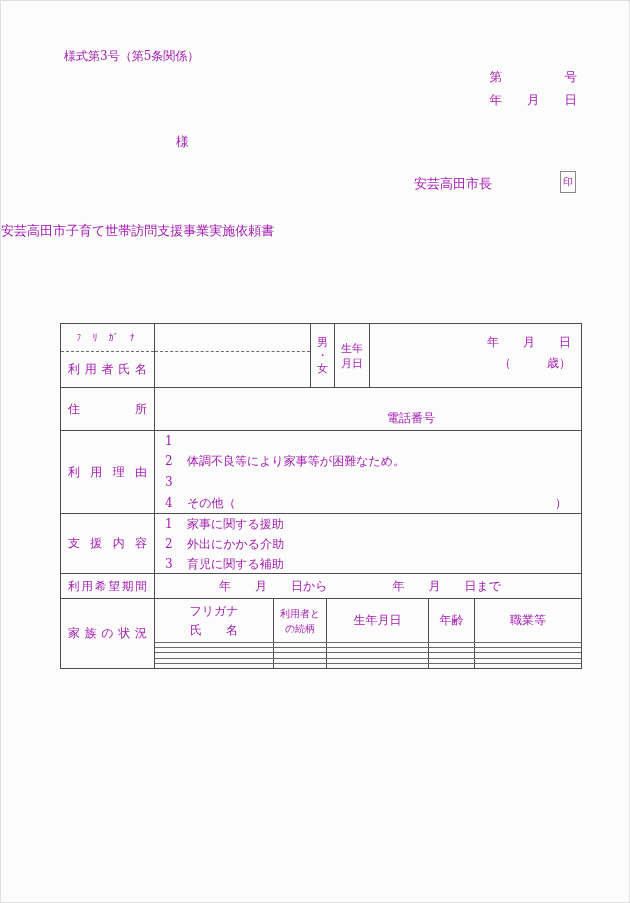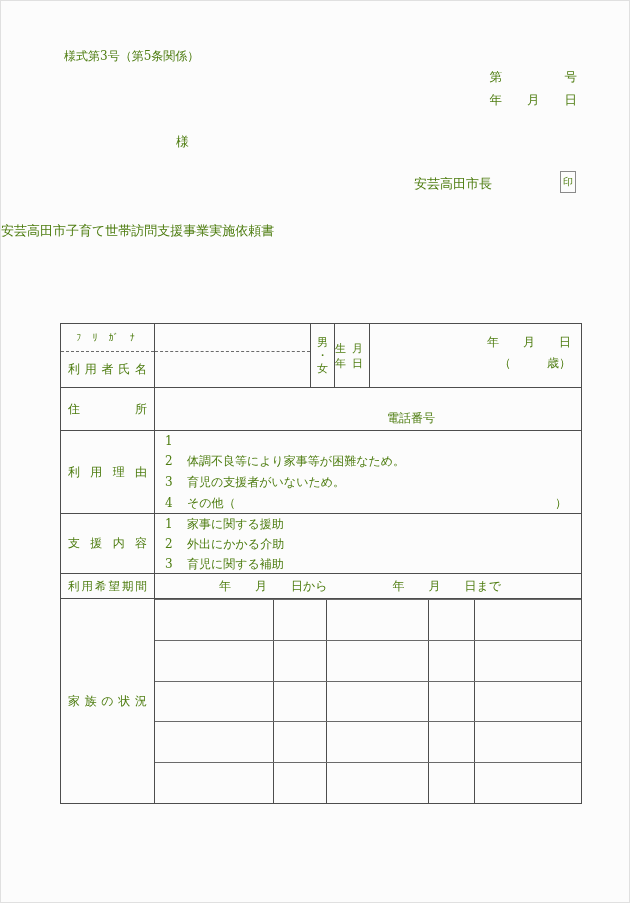--- a/index.html
+++ b/index.html
@@ -4,42 +4,42 @@
 <style>
   * { margin:0; padding:0; box-sizing:border-box; }
   html,body { background:#e9e9e9; }
   .page {
     position:relative;
     width:630px; height:903px;
     margin:0 auto;
     background:#fcfcfc;
     border:1px solid #e0e0e0;
     font-family:"DejaVu Serif","Liberation Serif",serif;
-    color:#4d7c0f;
+    color:#a21caf;
     font-size:12px;
   }
   
   .form-no   { position:absolute; left:63px;  top:47px;  font-size:12px; }
   .doc-no    { position:absolute; right:52px; top:68px;  font-size:12.5px; text-align:right; }
   .doc-date  { position:absolute; right:52px; top:91px;  font-size:12.5px; text-align:right; }
   .addressee { position:absolute; left:175px; top:132px; font-size:13px; }
   .mayor     { position:absolute; left:413px; top:174px; font-size:13px; }
   .seal-box  {
     position:absolute; left:559px; top:170px;
     width:16px; height:22px;
     border:1px solid #8a8a8a;
     font-size:10px; line-height:20px; text-align:center;
   }
   .doc-title { position:absolute; left:0; top:221px; width:100%; font-size:13px; }
   .para      { position:absolute; left:48px; top:257px; width:537px; font-size:12px; line-height:23px; text-align:justify; }
 
   
   .form-table {
     position:absolute; left:59px; top:322px;
-    width:522px; height:481px;
+    width:522px; height:346px;
     border:1px solid #4d4d4d;
     display:flex; flex-direction:column;
   }
   .row { display:flex; width:100%; }
   .row + .row { border-top:1px solid #4d4d4d; }
   .cell { border-right:1px solid #4d4d4d; }
   .cell:last-child, .nob { border-right:none; }
   .lab {
     width:94px; flex:0 0 94px;
     display:flex; flex-direction:column; justify-content:center;
@@ -58,21 +58,21 @@
   .namelab-part { flex:1; display:flex; align-items:center; padding:0 7px; }
   .namelab-part .jc { width:100%; }
   .name-cell { flex:0 0 156px; display:flex; flex-direction:column; }
   .name-cell .furi-space { height:28px; border-bottom:1px dashed #6b6b6b; }
   .gender-cell {
     flex:0 0 24px; display:flex; flex-direction:column;
     align-items:center; justify-content:center;
     font-size:11px; line-height:13px;
   }
   .birthlab-cell {
-    flex:0 0 35px; display:flex; flex-direction:row;
+    flex:0 0 35px; display:flex; flex-direction:column;
     align-items:center; justify-content:center;
     font-size:11px; line-height:15px;
   }
   .birthval-cell { flex:1; text-align:right; padding:8px 10px 0 0; line-height:21px; }
 
   
   .r2 { height:43px; }
   .addr-val { flex:1; position:relative; padding:4px 8px; }
   .phone-label { position:absolute; left:232px; bottom:3px; }
 
@@ -180,21 +180,20 @@
       <div class="cell list-cell nob">
         <div class="li">
           <span class="num">1</span>
         </div>
         <div class="li">
           <span class="num">2</span>
           <span>体調不良等により家事等が困難なため。</span>
         </div>
         <div class="li">
           <span class="num">3</span>
-          <span>育児の支援者がいないため。</span>
         </div>
         <div class="li">
           <span class="num">4</span>
           <span>その他（</span>
           <span class="fill"></span>
           <span class="close-paren">）</span>
         </div>
       </div>
     </div>
 
@@ -244,20 +243,39 @@
       <div class="cell lab">
         <span class="jc" style="width: 100%;">
             <span>家</span>
             <span>族</span>
             <span>の</span>
             <span>状</span>
             <span>況</span>
           </span>
       </div>
       <div class="fam-right">
+        <div class="fam-header">
+          <div class="fc fc-name">
+            <span>フリガナ</span>
+            <span>氏　　名</span>
+          </div>
+          <div class="fc fc-rel">
+            <span>利用者と</span>
+            <span>の続柄</span>
+          </div>
+          <div class="fc fc-birth">
+            <span>生年月日</span>
+          </div>
+          <div class="fc fc-age">
+            <span>年齢</span>
+          </div>
+          <div class="fc fc-occ">
+            <span>職業等</span>
+          </div>
+        </div>
 
         <div class="fam-row">
           <div class="fc fc-name"></div>
           <div class="fc fc-rel"></div>
           <div class="fc fc-birth"></div>
           <div class="fc fc-age"></div>
           <div class="fc fc-occ"></div>
         </div>
         <div class="fam-row">
           <div class="fc fc-name"></div>

